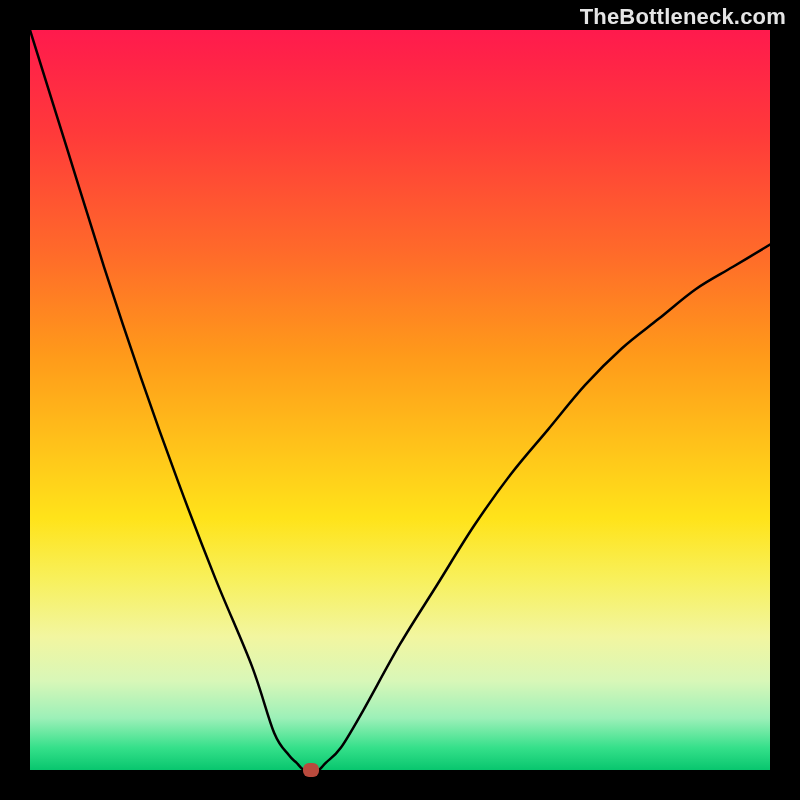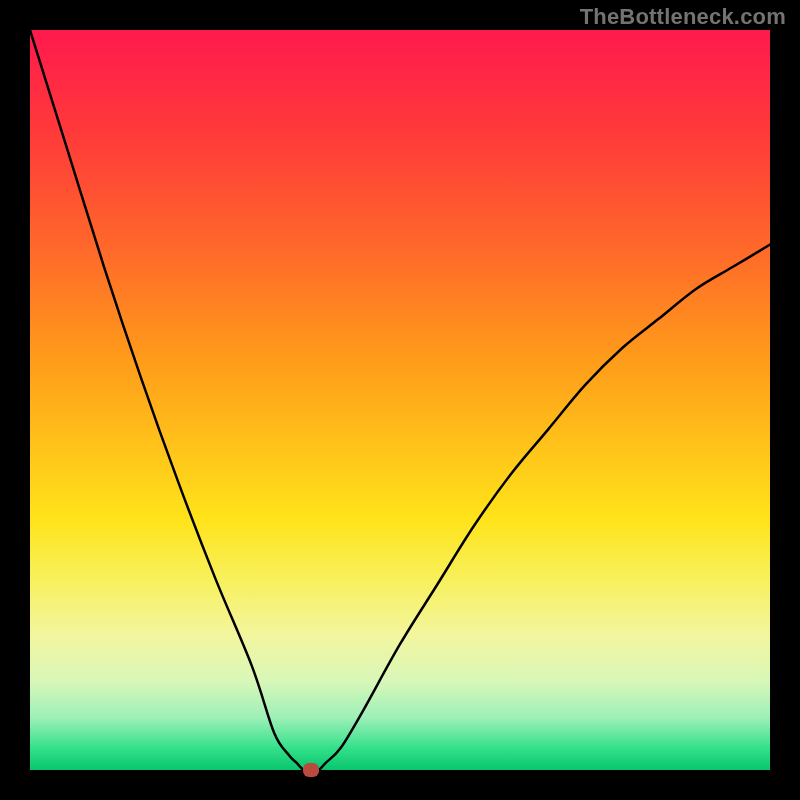--- a/index.html
+++ b/index.html
@@ -14,21 +14,21 @@
   .frame {
     position: relative;
     width: 800px;
     height: 800px;
     background: #000;
   }
   .watermark {
     position: absolute;
     top: 4px;
     right: 14px;
-    color: #737373;
+    color: #e5e5e5;
     font-size: 22px;
     font-weight: 600;
     letter-spacing: 0.2px;
     user-select: none;
   }
   .plot {
     position: absolute;
     left: 30px;
     top: 30px;
     width: 740px;

